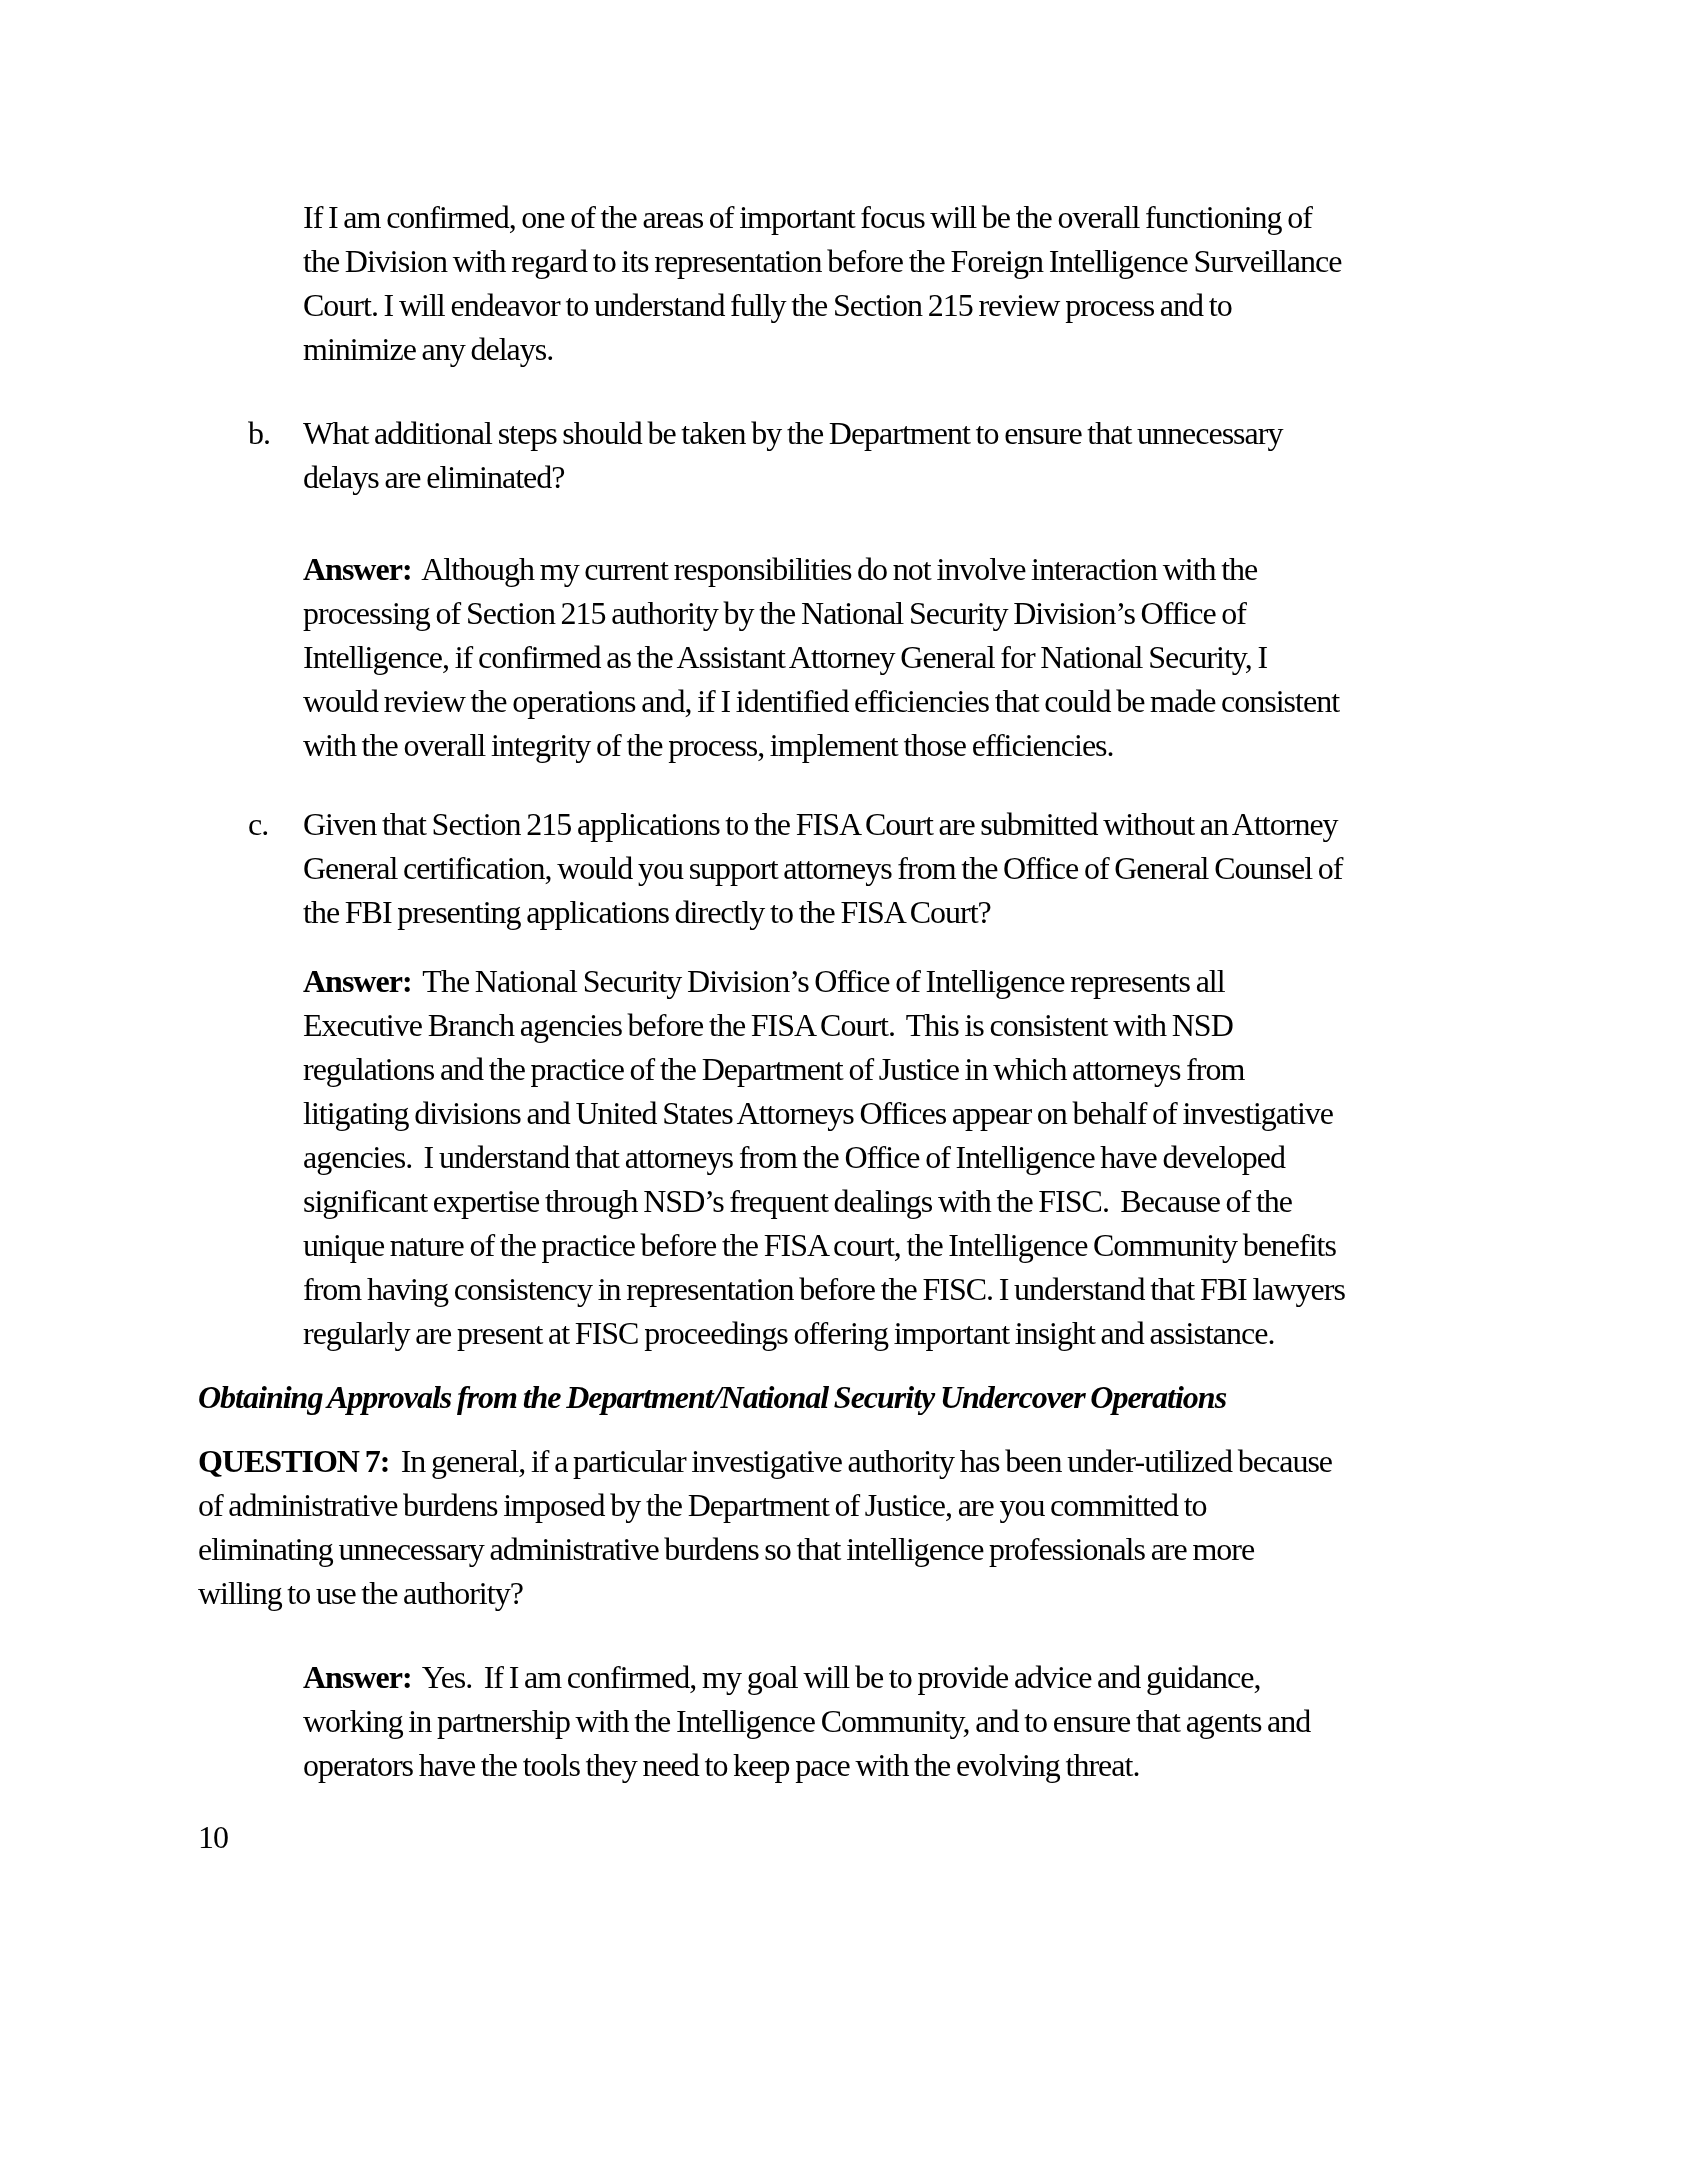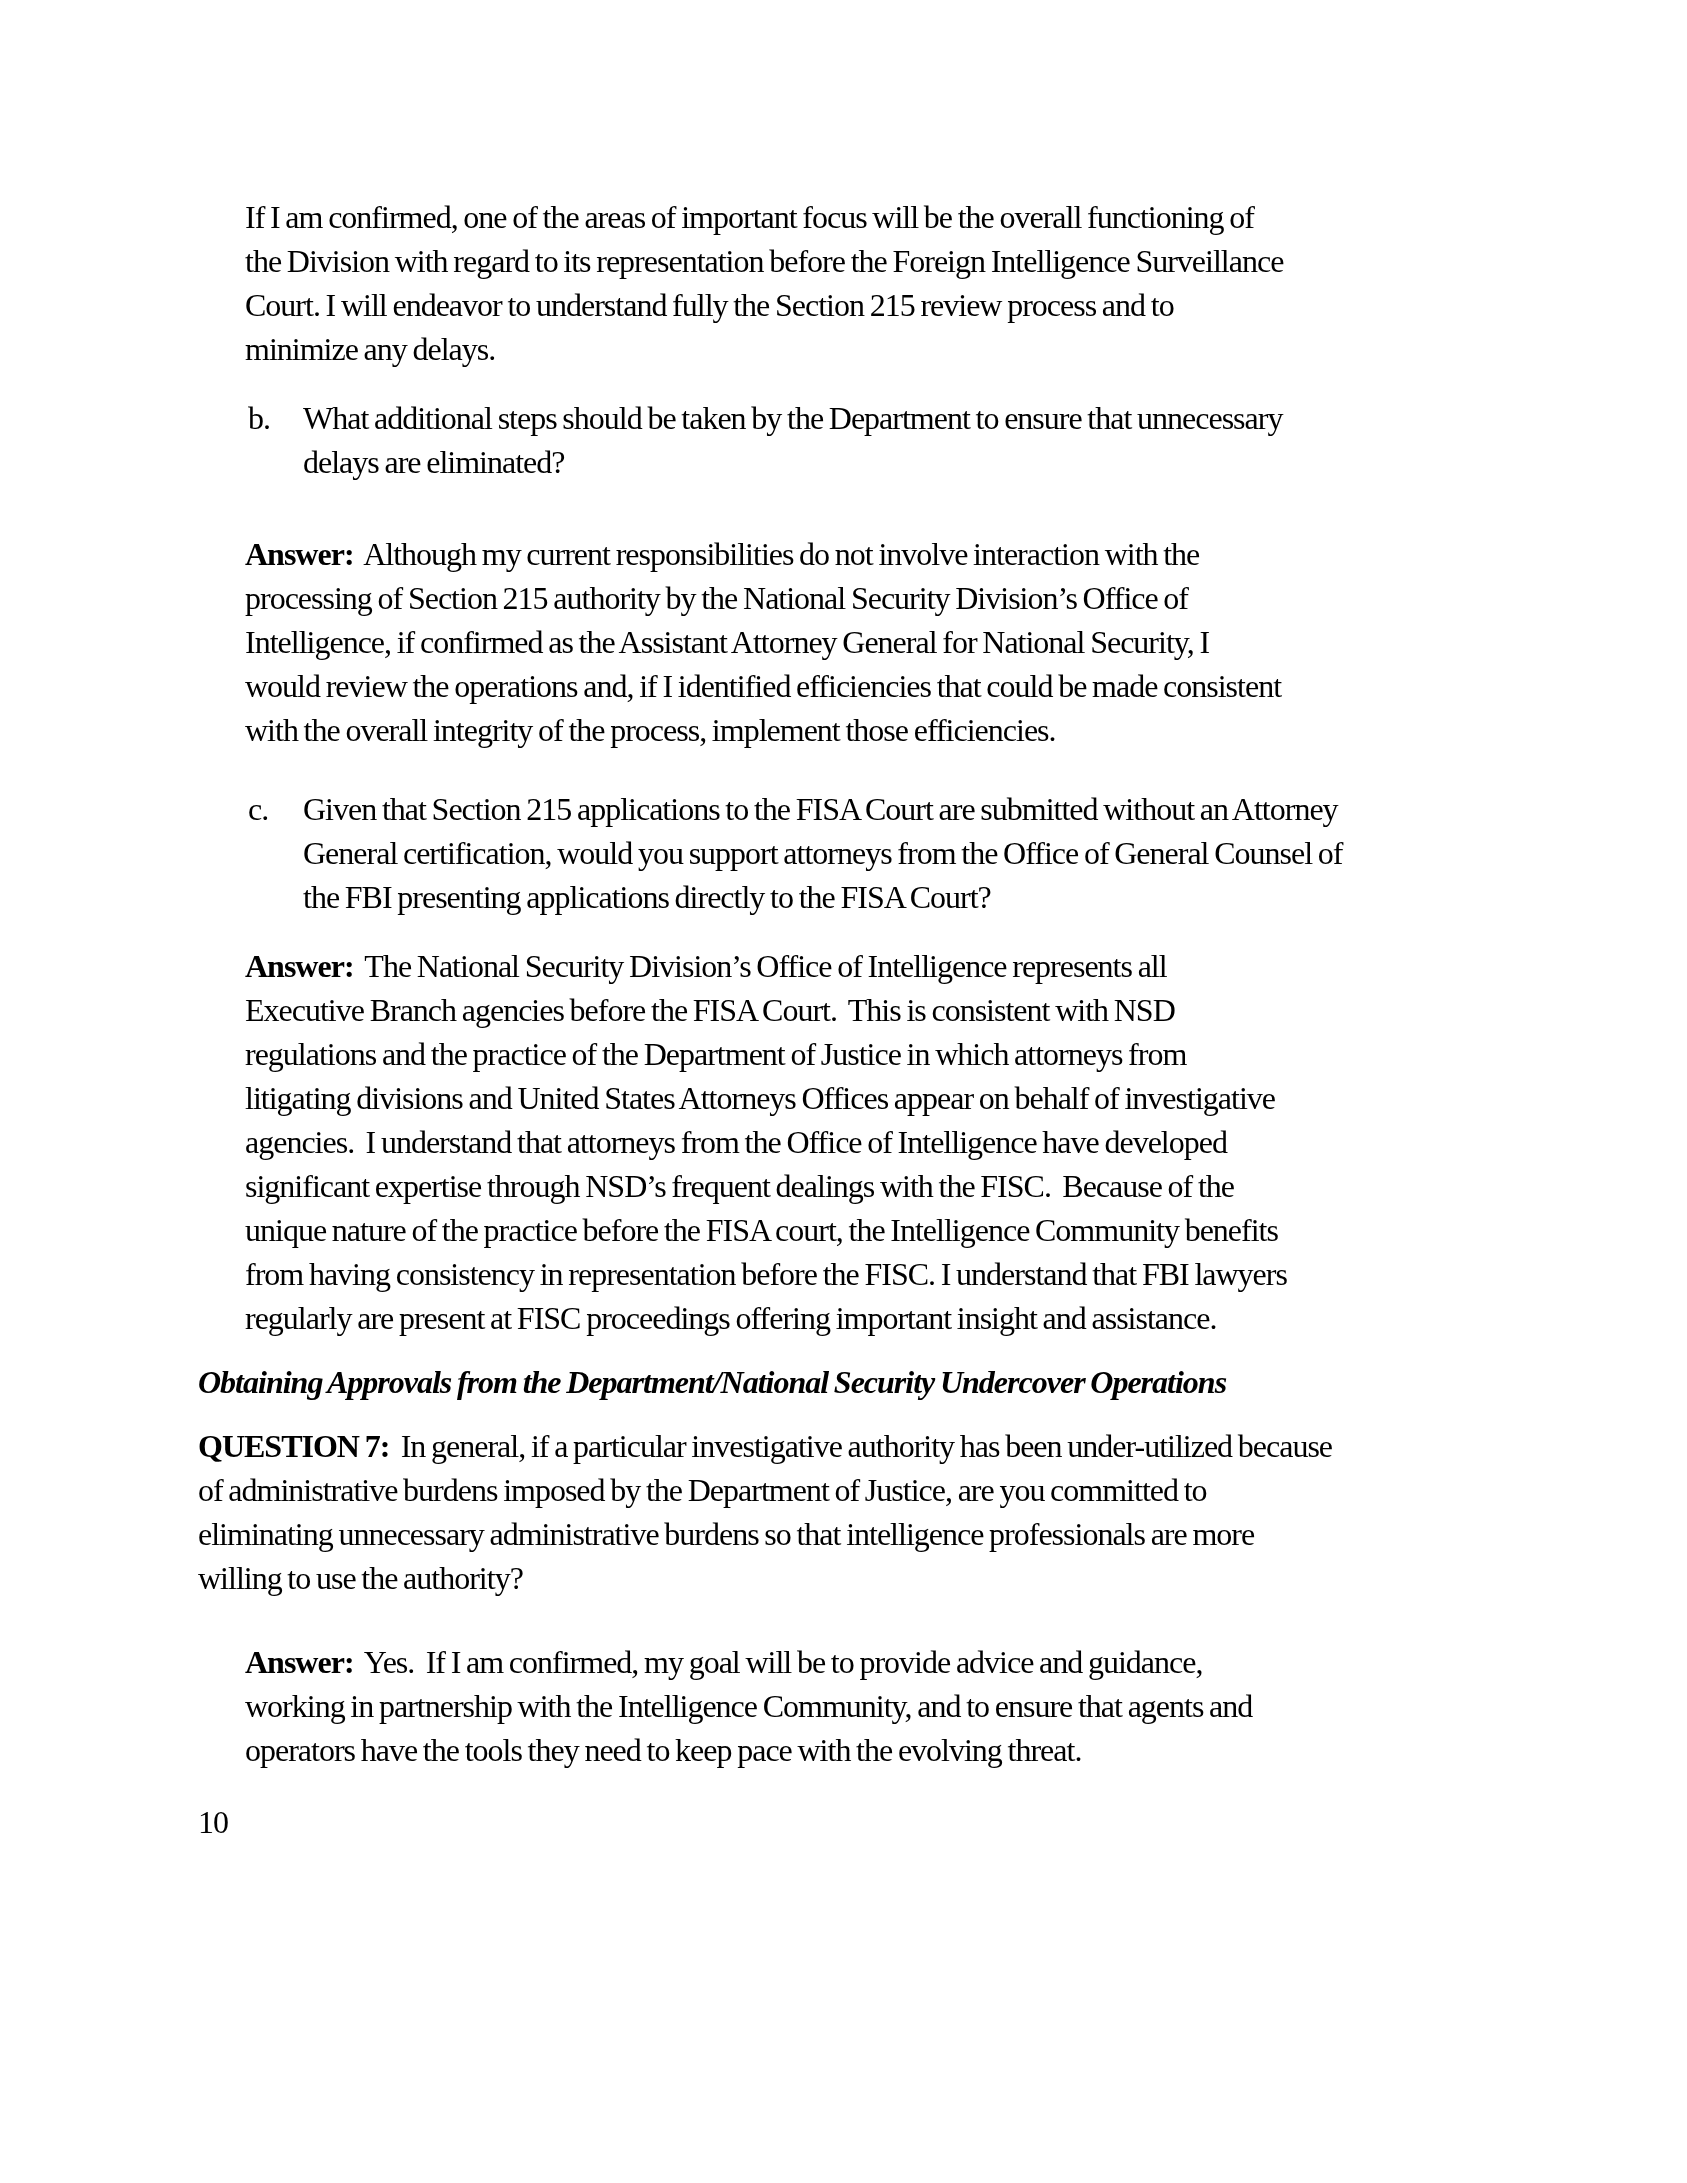--- a/index.html
+++ b/index.html
@@ -19,21 +19,21 @@
     overflow: hidden;
   }
   .page {
     box-sizing: border-box;
     width: 1687px;
     height: 2183px;
     padding: 195px 198px 0 198px;
     background: #ffffff;
   }
   .block { white-space: pre; }
-  .indent { margin-left: 47px; }
+  .indent { margin-left: 105px; }
   .listitem { margin-left: 50px; white-space: normal; }
   .marker {
     display: inline-block;
     width: 55px;
     vertical-align: top;
     white-space: pre;
   }
   .litext {
     display: inline-block;
     vertical-align: top;
@@ -46,21 +46,21 @@
 </head>
 <body>
 
 <div class="page">
 
   <div class="block indent" style="margin-top:0"><span class="t">If I am confirmed, one of the areas of important focus will be the overall functioning of
 the Division with regard to its representation before the Foreign Intelligence Surveillance
 Court. I will endeavor to understand fully the Section 215 review process and to
 minimize any delays.</span></div>
 
-  <div class="block listitem" style="margin-top:25px"><span class="marker">b.</span><span class="litext">What additional steps should be taken by the Department to ensure that unnecessary
+  <div class="block listitem" style="margin-top:40px"><span class="marker">b.</span><span class="litext">What additional steps should be taken by the Department to ensure that unnecessary
 delays are eliminated?</span></div>
 
   <div class="block indent" style="margin-top:48px"><span class="bold">Answer:</span><span class="t">  Although my current responsibilities do not involve interaction with the
 processing of Section 215 authority by the National Security Division’s Office of
 Intelligence, if confirmed as the Assistant Attorney General for National Security, I
 would review the operations and, if I identified efficiencies that could be made consistent
 with the overall integrity of the process, implement those efficiencies.</span></div>
 
   <div class="block listitem" style="margin-top:35px"><span class="marker">c.</span><span class="litext">Given that Section 215 applications to the FISA Court are submitted without an Attorney
 General certification, would you support attorneys from the Office of General Counsel of

